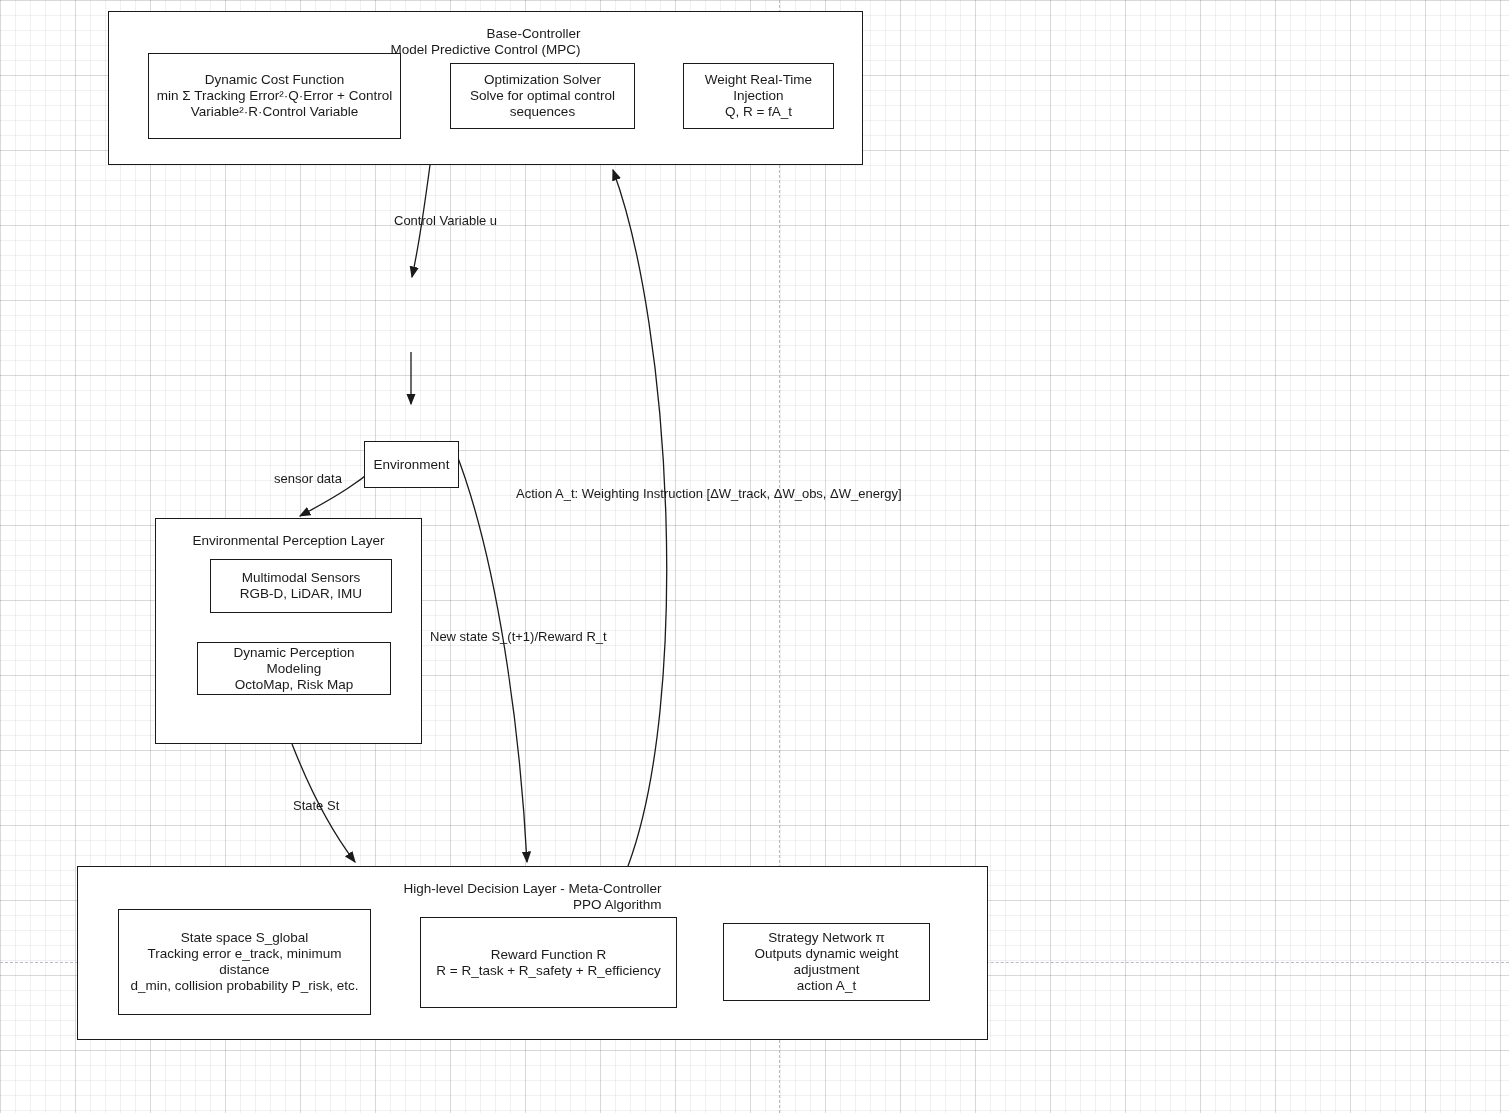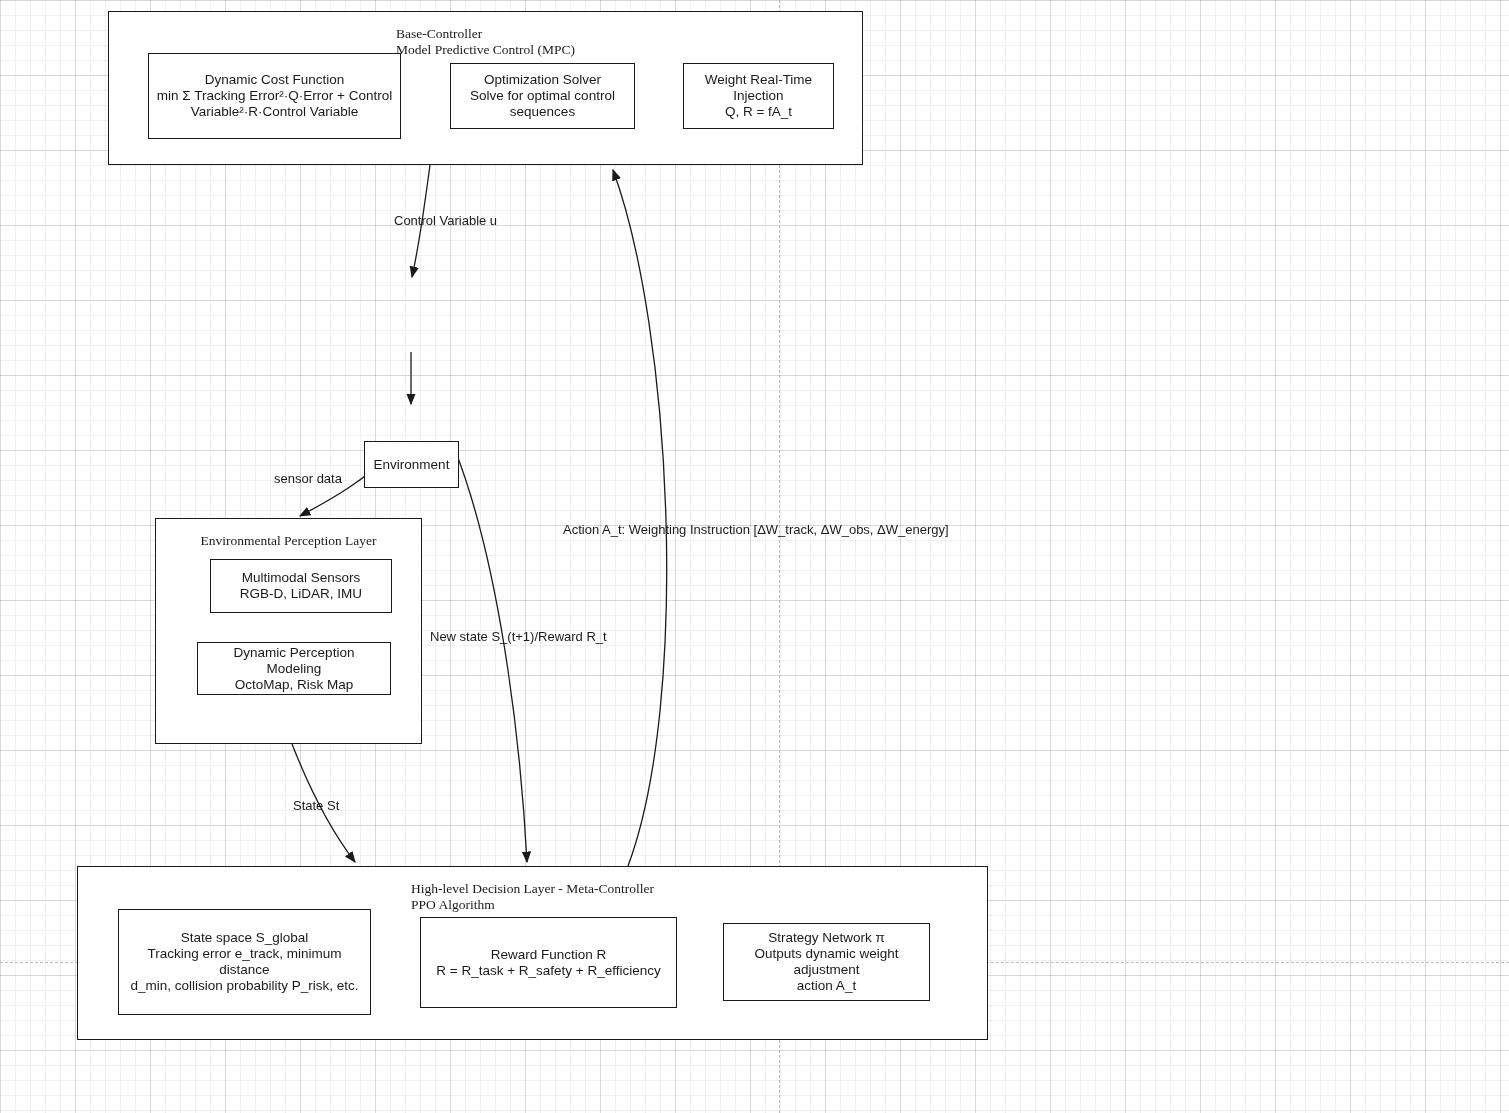--- a/index.html
+++ b/index.html
@@ -47,23 +47,22 @@
     white-space: pre-line;
     padding: 2px 4px;
   }
   .container {
     align-items: flex-start;
     justify-content: center;
     padding-top: 14px;
   }
   .container > .title {
     white-space: pre-line;
-    text-align: left;
+    text-align: right;
     line-height: 16px;
-    font-family: Liberation Serif, serif;
   }
   .edge-label {
     position: absolute;
     font-size: 13px;
     line-height: 15px;
     color: #1a1a1a;
     background: transparent;
     white-space: nowrap;
   }
   svg.links {
@@ -138,17 +137,17 @@
 Tracking error e_track, minimum distance
 d_min, collision probability P_risk, etc.</div>
   <div class="node" style="left:420px; top:917px; width:257px; height:91px;">Reward Function R
 R = R_task + R_safety + R_efficiency</div>
   <div class="node" style="left:723px; top:923px; width:207px; height:78px;">Strategy Network π
 Outputs dynamic weight adjustment
 action A_t</div>
 
   <div class="edge-label" style="left:362px; top:213px;margin-left:32px;">Control Variable u</div>
   <div class="edge-label" style="left:274px; top:471px;">sensor data</div>
-  <div class="edge-label" style="left:516px; top:522px;margin-left:47px;">Action A_t: Weighting Instruction [ΔW_track, ΔW_obs, ΔW_energy]</div>
+  <div class="edge-label" style="left:516px; top:486px;">Action A_t: Weighting Instruction [ΔW_track, ΔW_obs, ΔW_energy]</div>
   <div class="edge-label" style="left:430px; top:629px;">New state S_(t+1)/Reward R_t</div>
   <div class="edge-label" style="left:293px; top:798px;">State St</div>
 
 </div>
 
 </body></html>

